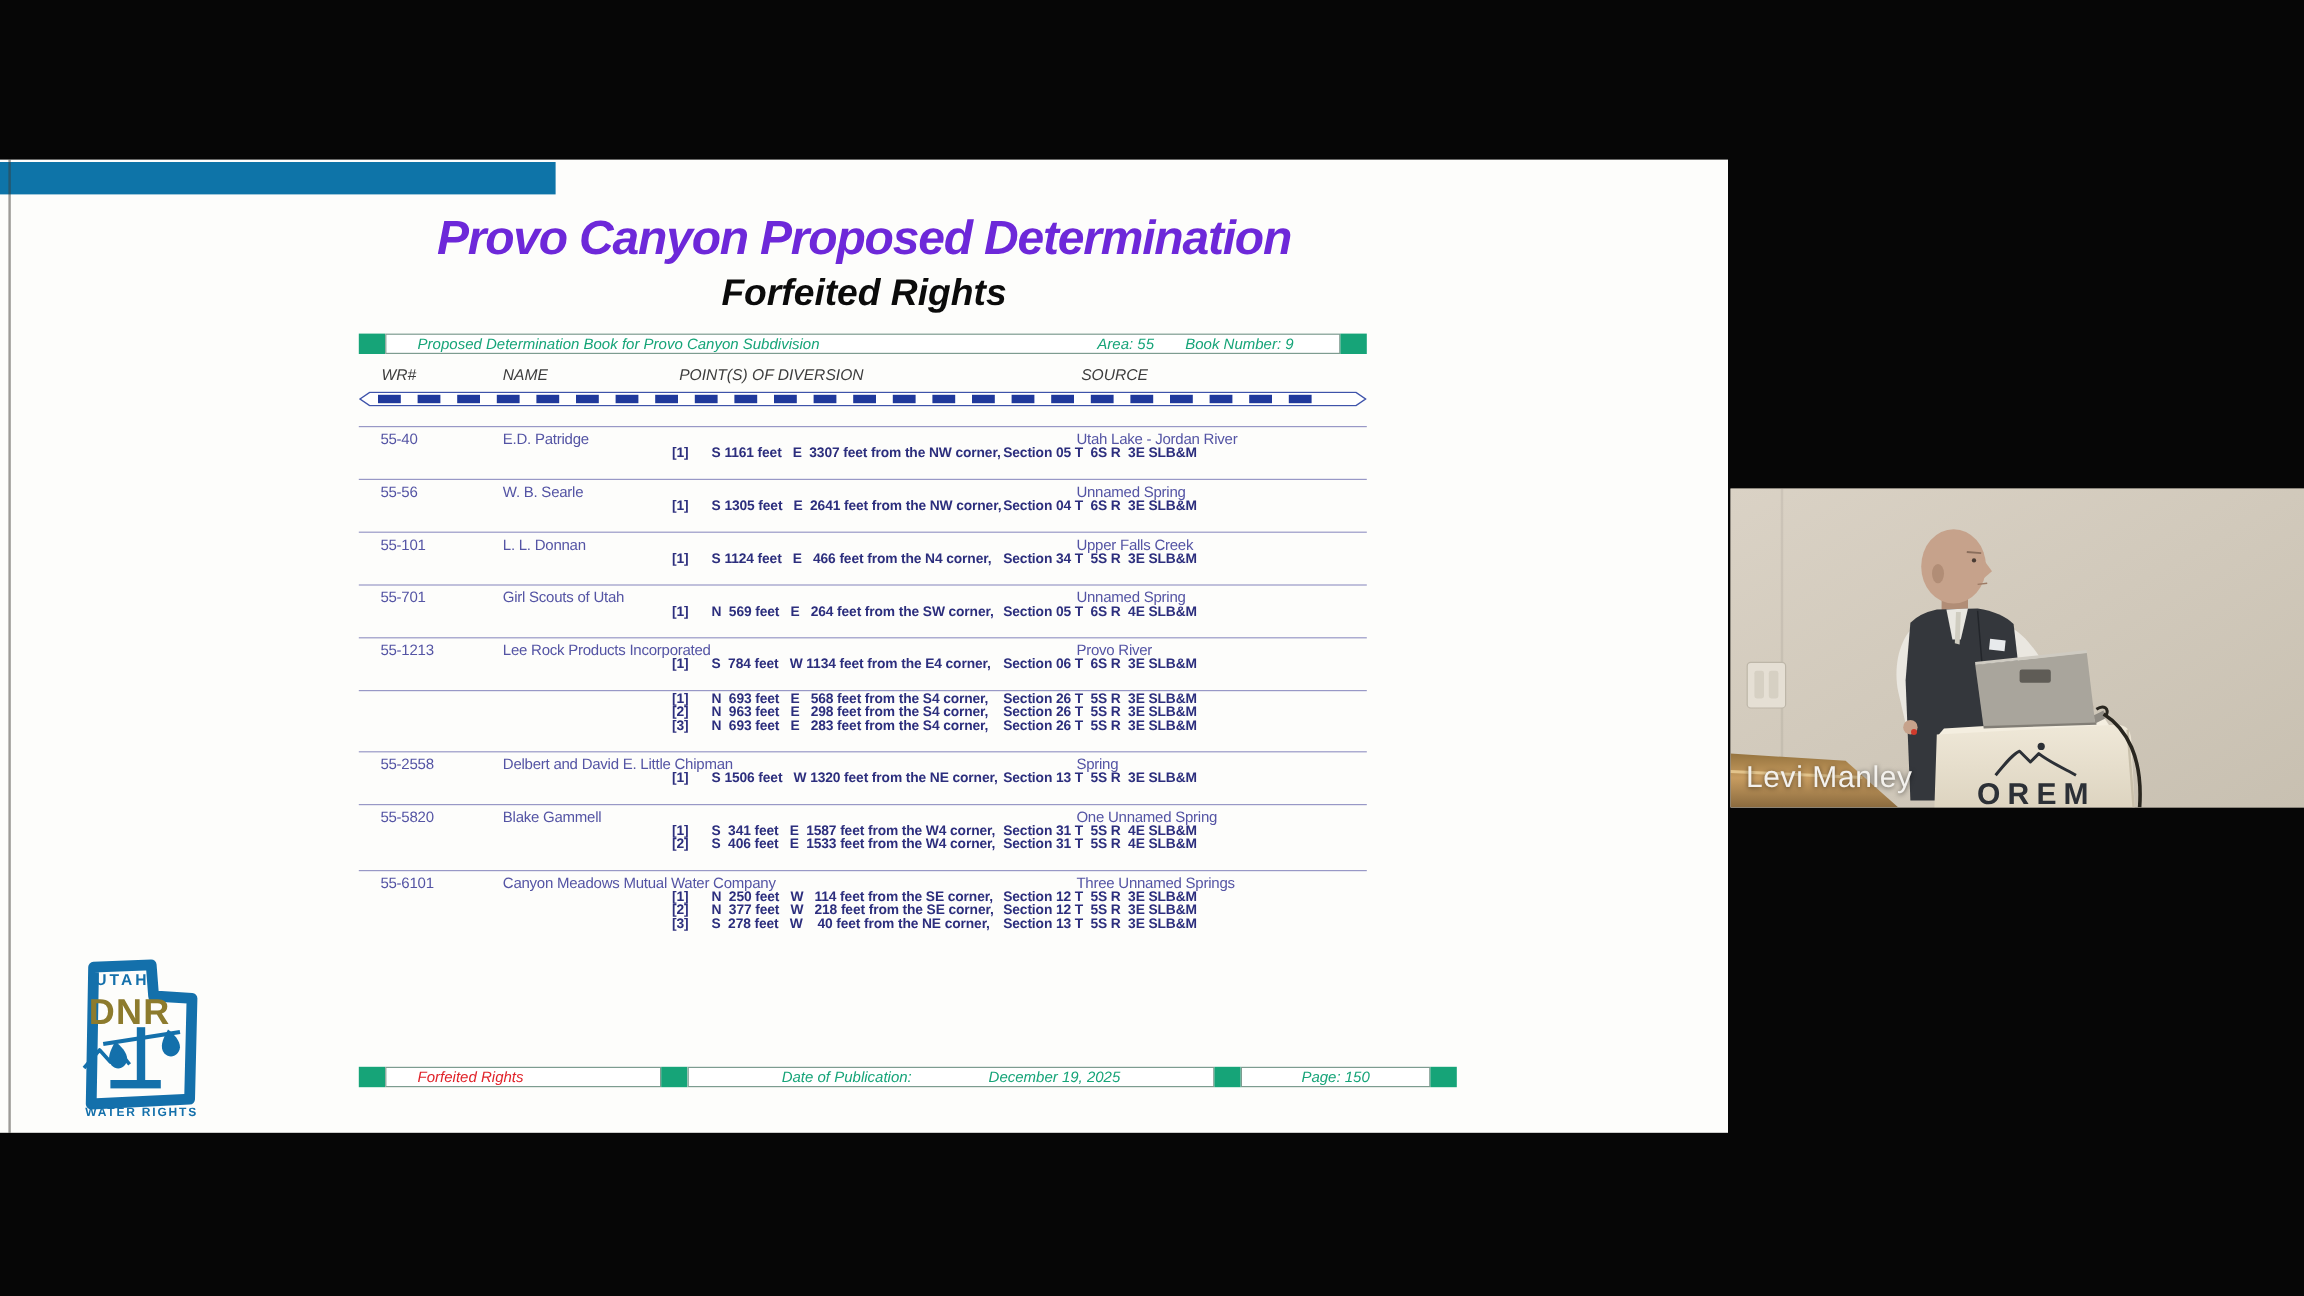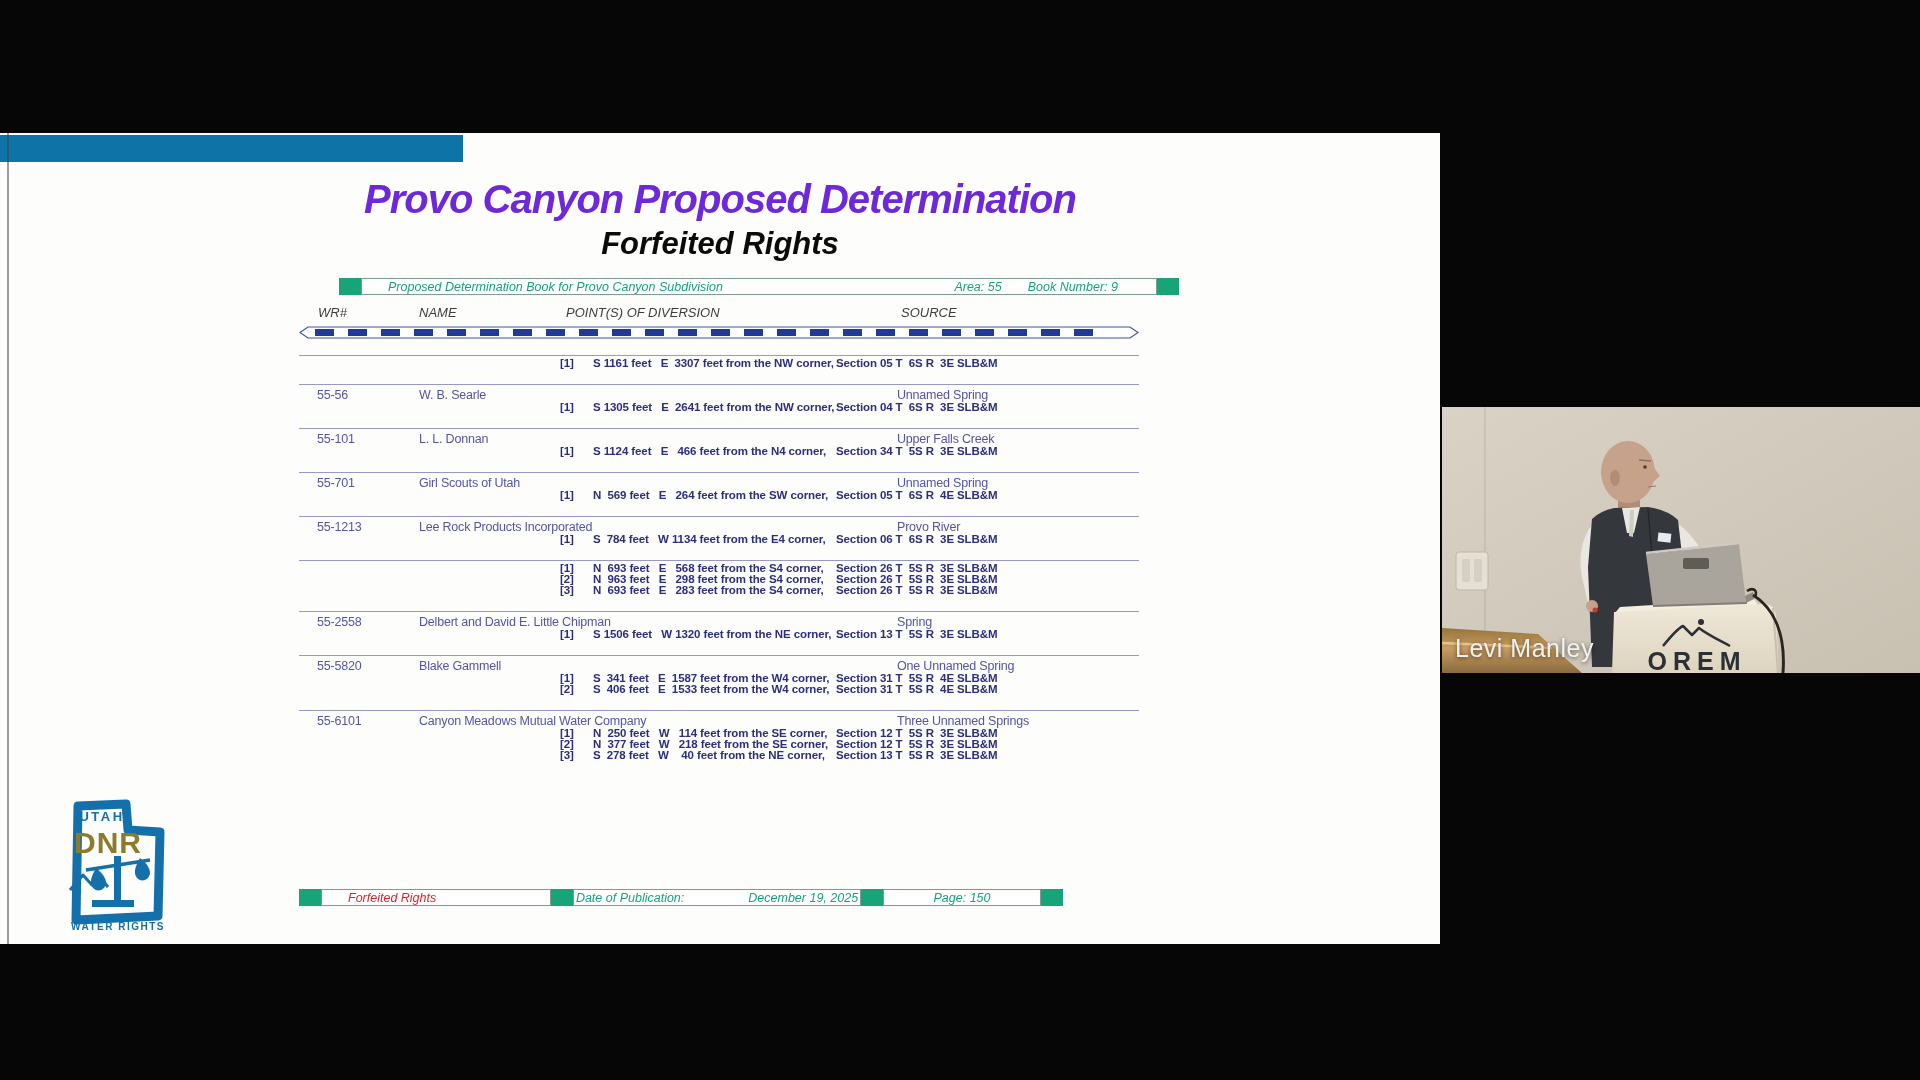--- a/index.html
+++ b/index.html
@@ -12,30 +12,30 @@
   .blue-bar{position:absolute;left:0;top:2px;width:463px;height:27px;background:var(--accent-blue,#0e74a8);}
   .edge-line{position:absolute;left:7px;top:0;bottom:0;width:2px;background:rgba(62,58,52,.5);}
   .title{position:absolute;left:0;right:0;top:44px;margin:0;text-align:center;
          font-size:40px;font-weight:bold;font-style:italic;letter-spacing:-1px;color:#6d28d9;}
   .subtitle{position:absolute;left:0;right:0;top:93px;margin:0;text-align:center;
          font-size:31px;font-weight:bold;font-style:italic;color:#0b0b0b;}
 
   
   .doc{position:absolute;left:299px;top:145px;width:840px;height:634px;}
   .gbar,.fbar{position:absolute;left:0;width:840px;height:17px;display:flex;}
-  .gbar{top:0;margin-left:40px;}
+  .gbar{top:0;}
   .fbar{top:611px;}
   .gsq{width:22px;height:17px;background:var(--doc-green,#16a478);flex:none;}
   .gbox{flex:1;border:1px solid #7d9c90;background:#fff;display:flex;justify-content:space-between;
         align-items:center;padding:0 38px 0 26px;}
   .gtext{color:var(--doc-green,#16a478);font-style:italic;font-size:12.5px;white-space:pre;}
   .bn{margin-left:26px;}
   .fbox{border:1px solid #7d9c90;background:#fff;display:flex;align-items:center;flex:none;}
   .fbox.one{width:230px;padding-left:26px;}
-  .fbox.two{width:288px;justify-content:center;}
+  .fbox.two{width:439px;justify-content:center;}
   .fbox.three{width:158px;justify-content:center;}
   .red{color:var(--doc-red,#e02229);font-style:italic;font-size:12.5px;}
   .date{margin-left:64px;}
 
   .cols{position:absolute;top:27px;left:0;width:840px;height:16px;}
   .cols span{position:absolute;top:0;font-style:italic;font-size:13px;color:#3d3d3d;white-space:pre;}
   .c-wr{left:19px;text-align:right;} .c-nm{left:120px;} .c-pod{left:267px;} .c-src{left:602px;}
 
   .ribbon{position:absolute;top:48px;left:0;}
 
@@ -107,20 +107,25 @@
           <rect x="643" y="3" width="19" height="7" fill="var(--dash-blue,#20399b)"></rect>
           <rect x="676" y="3" width="19" height="7" fill="var(--dash-blue,#20399b)"></rect>
           <rect x="709" y="3" width="19" height="7" fill="var(--dash-blue,#20399b)"></rect>
           <rect x="742" y="3" width="19" height="7" fill="var(--dash-blue,#20399b)"></rect>
           <rect x="775" y="3" width="19" height="7" fill="var(--dash-blue,#20399b)"></rect>
         </g>
     </svg>
 
     <div class="rows">
         <div class="trow">
+          <div class="nline">
+            <span class="r-wr">55-40</span>
+            <span class="r-nm">E.D. Patridge</span>
+            <span class="r-src">Utah Lake - Jordan River</span>
+          </div>
           <div class="dline">
             <span class="d-bk">[1]</span>
             <span class="d-off">S 1161 feet   E  3307 feet from the NW corner,</span>
             <span class="d-sec">Section 05 T  6S R  3E SLB&amp;M</span>
           </div>
         </div>
         <div class="trow">
           <div class="nline">
             <span class="r-wr">55-56</span>
             <span class="r-nm">W. B. Searle</span>

